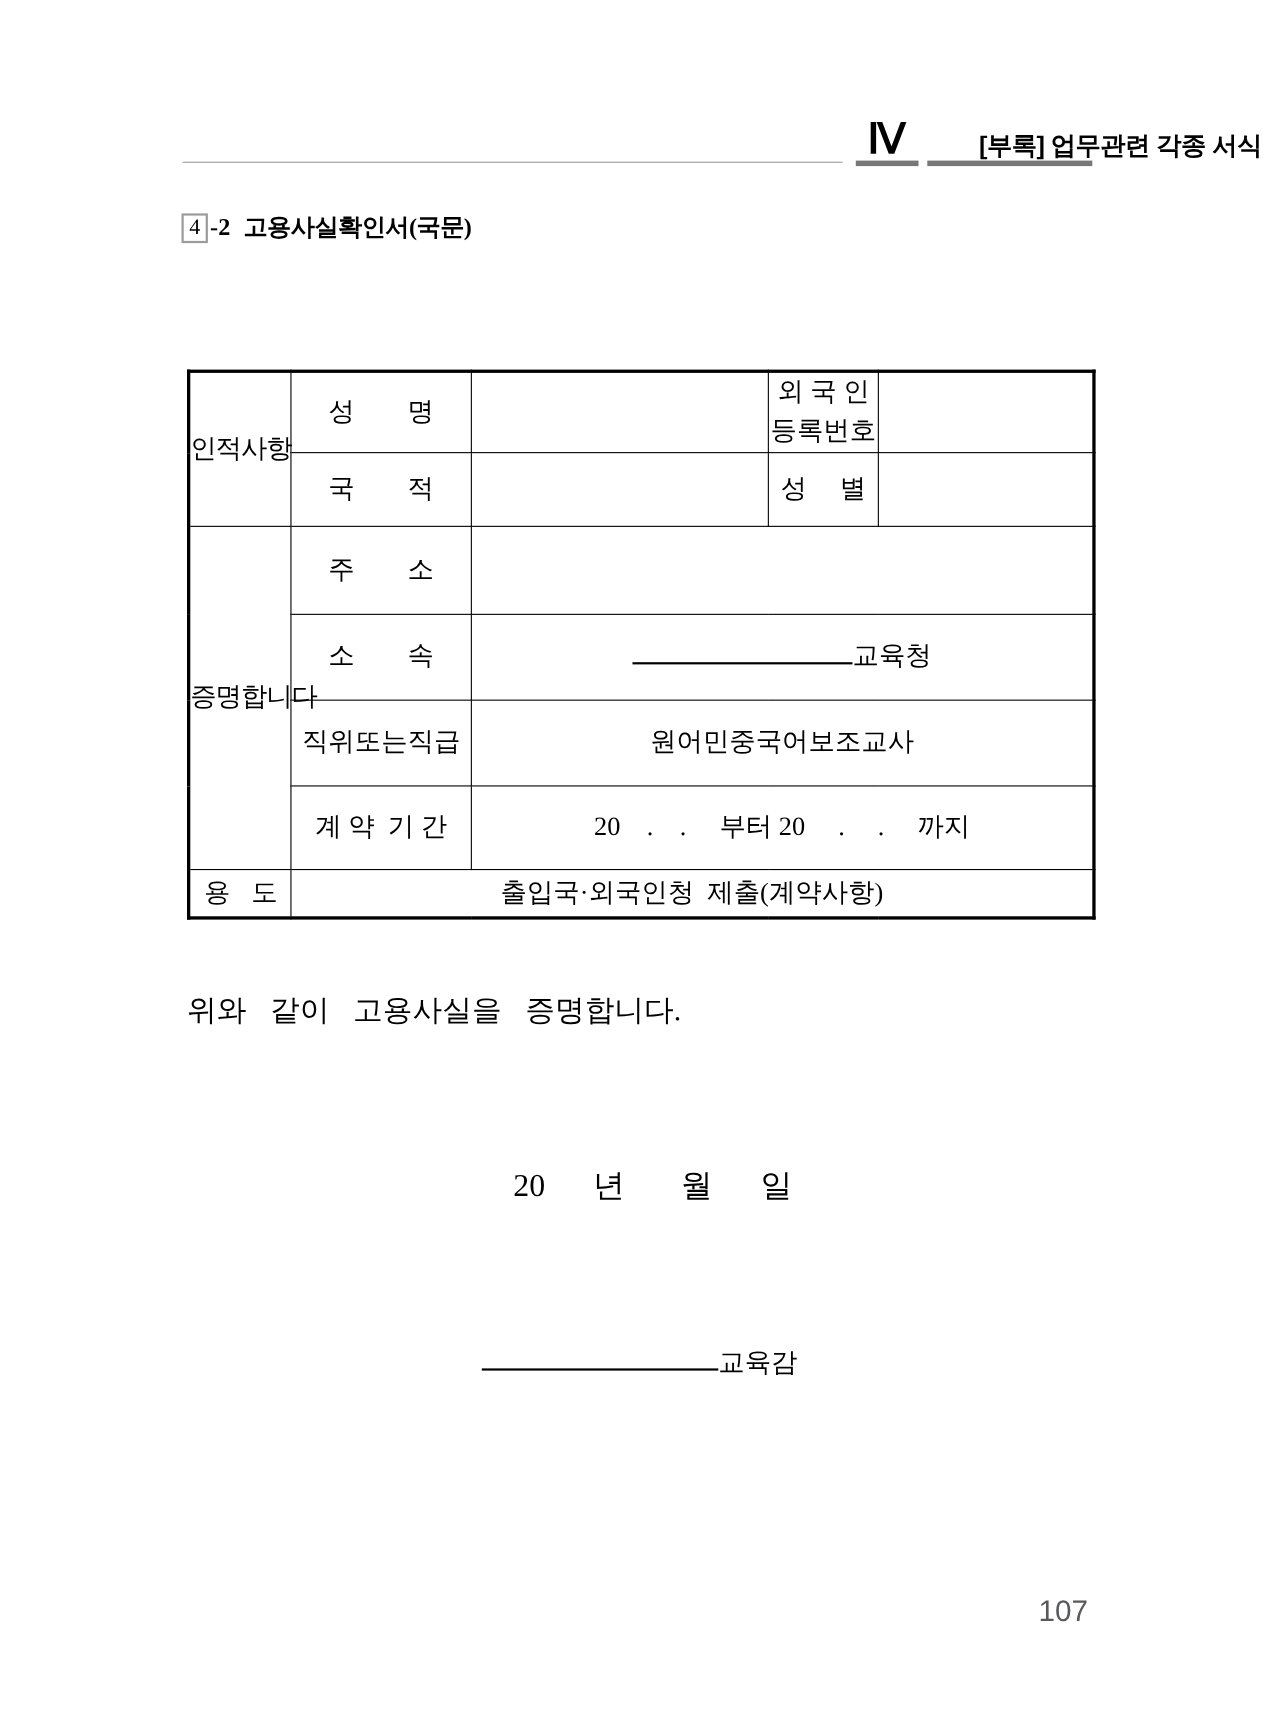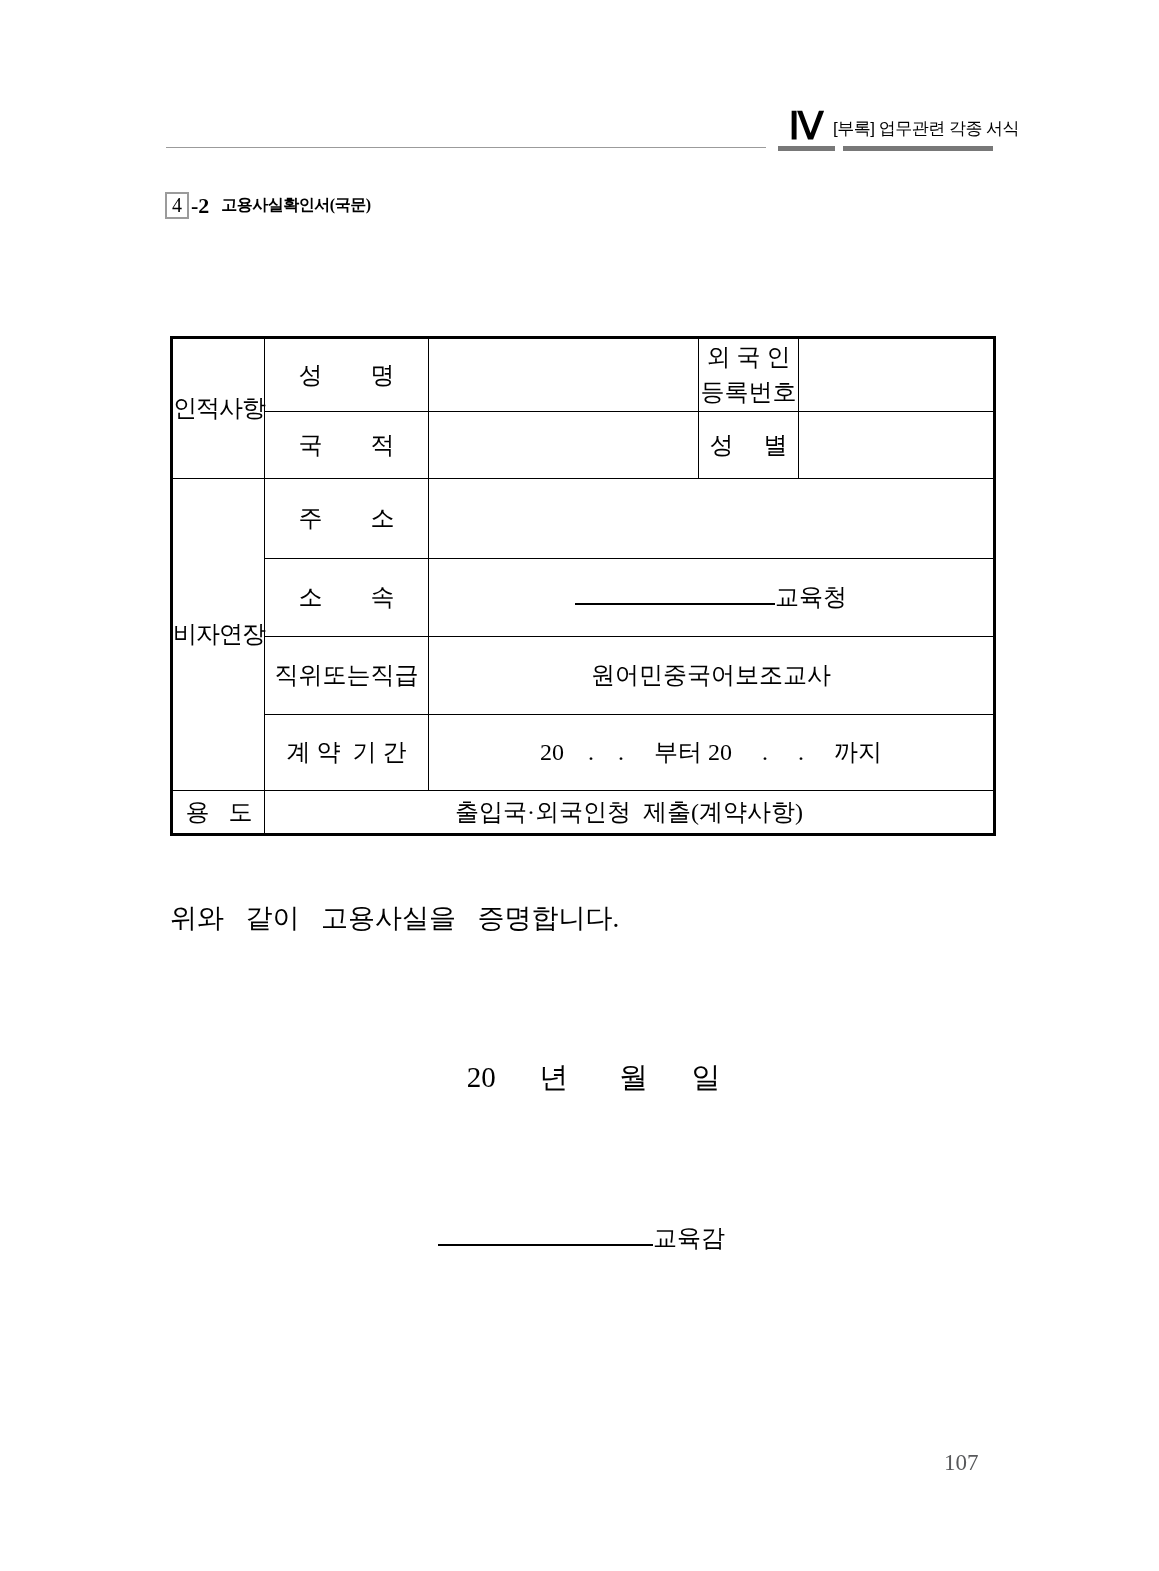--- a/index.html
+++ b/index.html
@@ -34,25 +34,25 @@
     font-family: "Liberation Serif", serif;
   }
   .numeral-bar {
     position: absolute;
     left: 778px; top: 146px;
     width: 57px; height: 5px;
     background: #787878;
   }
   .section-label {
     position: absolute;
-    left: 833px; top: 117px;
+    left: 890px; top: 117px;
     width: 160px;
     font-family: "Liberation Sans", sans-serif;
-    font-size: 17px;
-    font-weight: normal;
+    font-size: 23px;
+    font-weight: bold;
     letter-spacing: -0.5px;
     white-space: nowrap;
   }
   .label-bar {
     position: absolute;
     left: 843px; top: 146px;
     width: 150px; height: 5px;
     background: #787878;
   }
 
@@ -72,21 +72,21 @@
     align-items: center;
     justify-content: center;
     font-size: 20px;
     font-weight: normal;
   }
   .heading-suffix {
     font-size: 22px;
     margin-left: 2px;
   }
   .heading-title {
-    font-size: 16px;
+    font-size: 22px;
     margin-left: 12px;
     letter-spacing: -0.5px;
   }
 
   
   .form-title {
     position: absolute;
     left: 170px; top: 254px;
     width: 823px;
     margin: 0;
@@ -153,22 +153,22 @@
     white-space: pre;
   }
   .sig-underline {
     display: inline-block;
     width: 215px;
     border-bottom: 2px solid #000;
   }
   .page-number {
     position: absolute;
     left: 944px; top: 1450px;
-    font-family: Liberation Serif, serif;
-    font-size: 23px;
+    font-family: Liberation Sans, sans-serif;
+    font-size: 27px;
     color: #58595b;
   }
 </style>
 </head>
 <body>
 
 <div class="page">
 
   <div class="header-rule"></div>
   <div class="section-numeral">Ⅳ</div>
@@ -200,21 +200,21 @@
 등록번호</td>
         <td></td>
       </tr>
       <tr style="height:67px">
         <td>국        적</td>
         <td></td>
         <td>성     별</td>
         <td></td>
       </tr>
       <tr style="height:80px">
-        <td rowspan="4" class="group-label">비자연장</td>
+        <td rowspan="4" class="group-label">증명합니다</td>
         <td>주        소</td>
         <td colspan="3"></td>
       </tr>
       <tr style="height:78px">
         <td>소        속</td>
         <td colspan="3"><span class="underline-slot"></span><span>교육청</span></td>
       </tr>
       <tr style="height:78px">
         <td>직위또는직급</td>
         <td colspan="3">원어민중국어보조교사</td>

